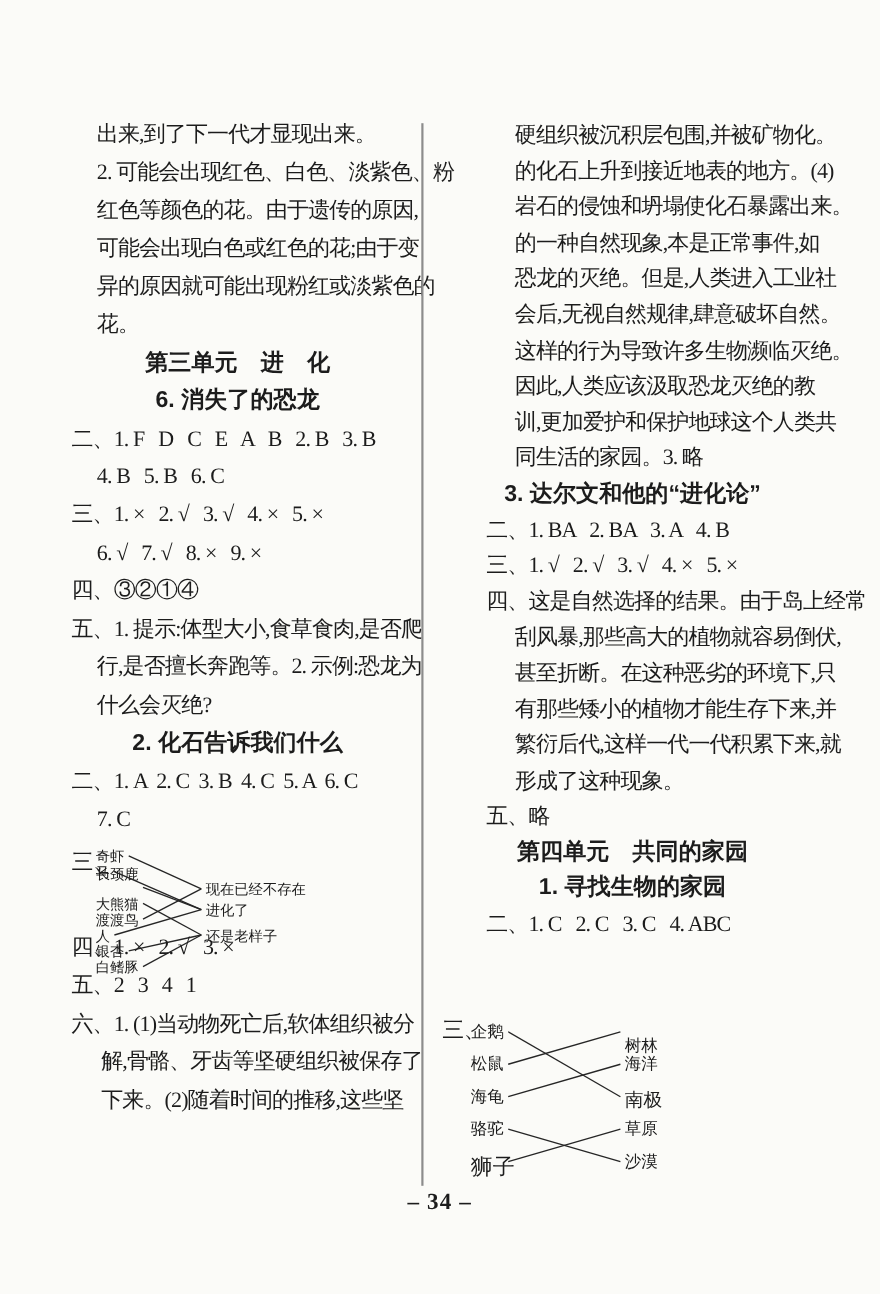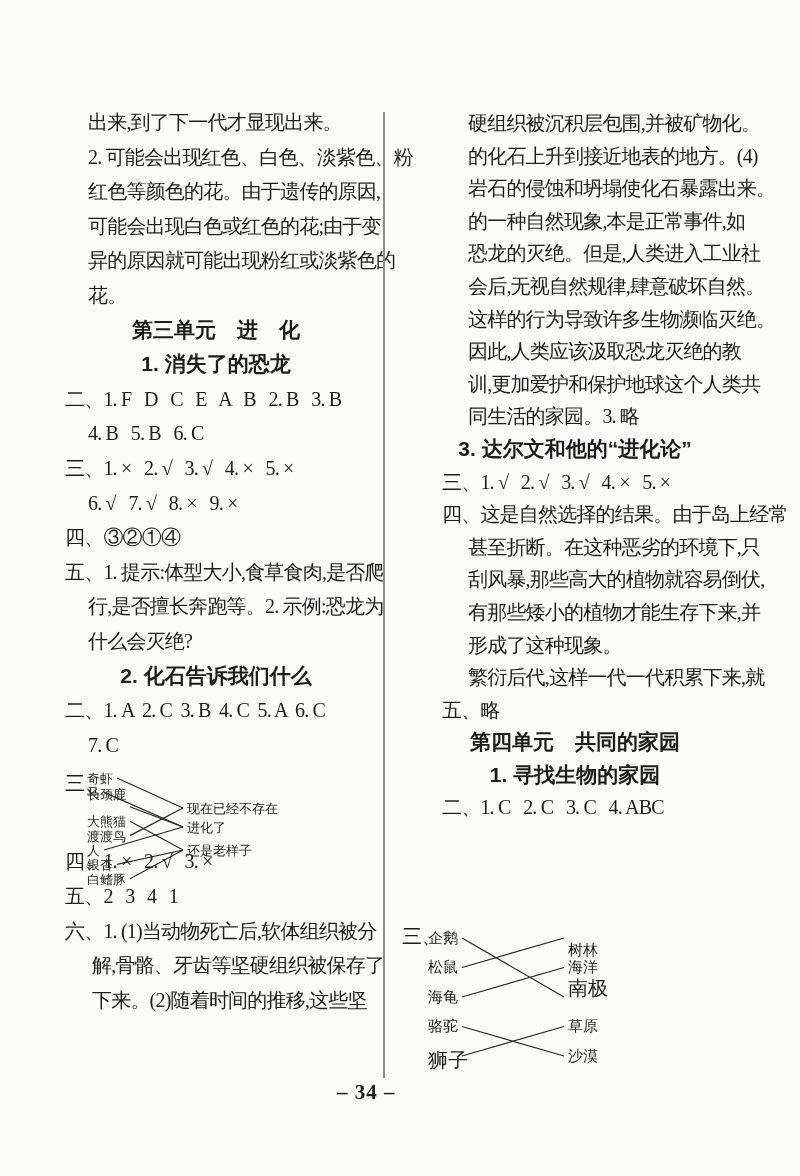--- a/index.html
+++ b/index.html
@@ -28,36 +28,36 @@
   
   .diagram{position:absolute;}
   #diagram-evolution{left:65px;top:766px;width:302px;height:128px;}
   #diagram-habitat{left:402px;top:920px;width:306px;height:150px;}
   .diagram .dlab{position:absolute;font-size:20px;letter-spacing:-0.5px;}
   .diagram .ditem{position:absolute;white-space:pre;letter-spacing:0;}
   .diagram svg{position:absolute;left:0;top:0;}
   
   #divider{position:absolute;left:383px;top:112px;width:2px;height:966px;background:#8c8c8c;}
   #page-number{
-    position:absolute;left:337px;top:1080px;width:92px;text-align:left;
+    position:absolute;left:337px;top:1080px;width:92px;text-align:right;
     font-size:21px;font-weight:700;letter-spacing:1px;
   }
 </style>
 </head>
 <body>
 
 <div id="left-top" class="col">
   <div class="ln lnA c1">出来,到了下一代才显现出来。</div>
   <div class="ln lnA c1">2. 可能会出现红色、白色、淡紫色、粉</div>
   <div class="ln lnA c1">红色等颜色的花。由于遗传的原因,</div>
   <div class="ln lnA c1">可能会出现白色或红色的花;由于变</div>
   <div class="ln lnA c1">异的原因就可能出现粉红或淡紫色的</div>
   <div class="ln lnA c1">花。</div>
   <div class="ln lnA hd">第三单元　进　化</div>
-  <div class="ln lnA hd">1. 消失了的恐龙</div>
+  <div class="ln lnA hd">6. 消失了的恐龙</div>
   <div class="ln lnA">二、1. F   D   C   E   A   B   2. B   3. B</div>
   <div class="ln lnA c1">4. B   5. B   6. C</div>
   <div class="ln lnA">三、1. ×   2. √   3. √   4. ×   5. ×</div>
   <div class="ln lnA c1">6. √   7. √   8. ×   9. ×</div>
   <div class="ln lnA">四、③②①④</div>
   <div class="ln lnA">五、1. 提示:体型大小,食草食肉,是否爬</div>
   <div class="ln lnA c1">行,是否擅长奔跑等。2. 示例:恐龙为</div>
   <div class="ln lnA c1">什么会灭绝?</div>
   <div class="ln lnA hd">2. 化石告诉我们什么</div>
   <div class="ln lnA">二、1. A  2. C  3. B  4. C  5. A  6. C</div>
@@ -104,43 +104,44 @@
   <div class="ln lnR c1">的化石上升到接近地表的地方。(4)</div>
   <div class="ln lnR c1">岩石的侵蚀和坍塌使化石暴露出来。</div>
   <div class="ln lnR c1">的一种自然现象,本是正常事件,如</div>
   <div class="ln lnR c1">恐龙的灭绝。但是,人类进入工业社</div>
   <div class="ln lnR c1">会后,无视自然规律,肆意破坏自然。</div>
   <div class="ln lnR c1">这样的行为导致许多生物濒临灭绝。</div>
   <div class="ln lnR c1">因此,人类应该汲取恐龙灭绝的教</div>
   <div class="ln lnR c1">训,更加爱护和保护地球这个人类共</div>
   <div class="ln lnR c1">同生活的家园。3. 略</div>
   <div class="ln lnR hd">3. 达尔文和他的“进化论”</div>
+  <div class="ln lnR">二、1. BA   2. BA   3. A   4. B</div>
   <div class="ln lnR">三、1. √   2. √   3. √   4. ×   5. ×</div>
   <div class="ln lnR">四、这是自然选择的结果。由于岛上经常</div>
+  <div class="ln lnR c1">刮风暴,那些高大的植物就容易倒伏,</div>
   <div class="ln lnR c1">甚至折断。在这种恶劣的环境下,只</div>
-  <div class="ln lnR c1">刮风暴,那些高大的植物就容易倒伏,</div>
   <div class="ln lnR c1">有那些矮小的植物才能生存下来,并</div>
+  <div class="ln lnR c1">繁衍后代,这样一代一代积累下来,就</div>
   <div class="ln lnR c1">形成了这种现象。</div>
-  <div class="ln lnR c1">繁衍后代,这样一代一代积累下来,就</div>
   <div class="ln lnR">五、略</div>
   <div class="ln lnR hd">第四单元　共同的家园</div>
   <div class="ln lnR hd">1. 寻找生物的家园</div>
   <div class="ln lnR">二、1. C   2. C   3. C   4. ABC</div>
 </div>
 
 <div id="diagram-habitat" class="diagram">
     <div class="dlab" style="left: 0px; top: 3px; font-size: 20px;">三、</div>
     <div class="ditem" style="left: 26px; top: 9px; font-size: 15px;">企鹅</div>
     <div class="ditem" style="left: 26px; top: 38px; font-size: 15px;">松鼠</div>
     <div class="ditem" style="left: 26px; top: 68px; font-size: 15px;">海龟</div>
     <div class="ditem" style="left: 26px; top: 97px; font-size: 15px;">骆驼</div>
     <div class="ditem" style="left: 26px; top: 127px; font-size: 20px;">狮子</div>
     <div class="ditem" style="left: 166px; top: 9px; font-size: 15px; margin-top: 12px;">树林</div>
     <div class="ditem" style="left: 166px; top: 38px; font-size: 15px;">海洋</div>
-    <div class="ditem" style="left: 166px; top: 55px; font-size: 20px;">南极</div>
+    <div class="ditem" style="left: 166px; top: 68px; font-size: 17px;">南极</div>
     <div class="ditem" style="left: 166px; top: 97px; font-size: 15px;">草原</div>
     <div class="ditem" style="left: 166px; top: 127px; font-size: 15px;">沙漠</div>
     <svg width="306" height="150">
       <line x1="60" y1="18" x2="162" y2="77" stroke="#262626" stroke-width="1.2"></line>
       <line x1="60" y1="47.5" x2="162" y2="18" stroke="#262626" stroke-width="1.2"></line>
       <line x1="60" y1="77" x2="162" y2="47.5" stroke="#262626" stroke-width="1.2"></line>
       <line x1="60" y1="106.5" x2="162" y2="136" stroke="#262626" stroke-width="1.2"></line>
       <line x1="60" y1="136" x2="162" y2="106.5" stroke="#262626" stroke-width="1.2"></line>
     </svg>
   </div>

